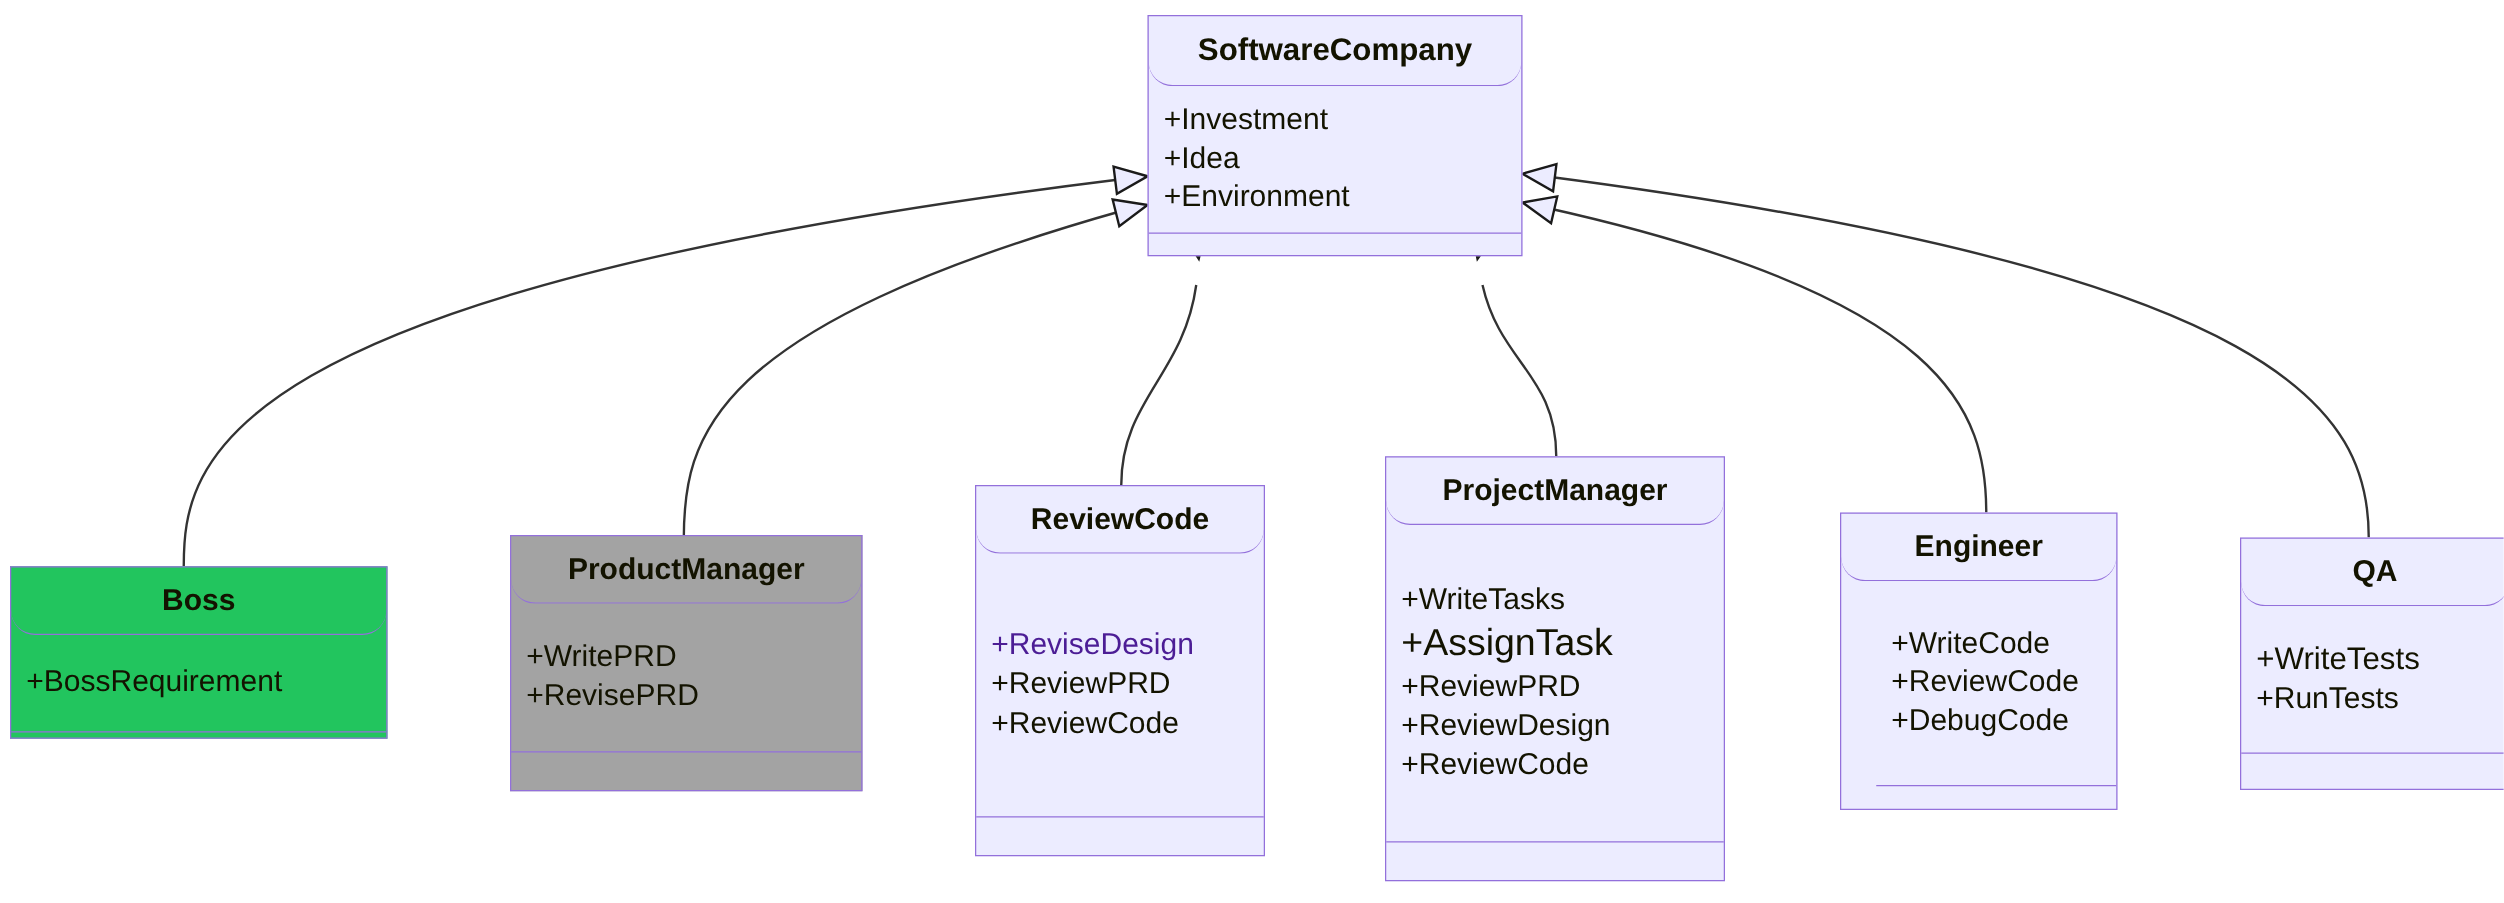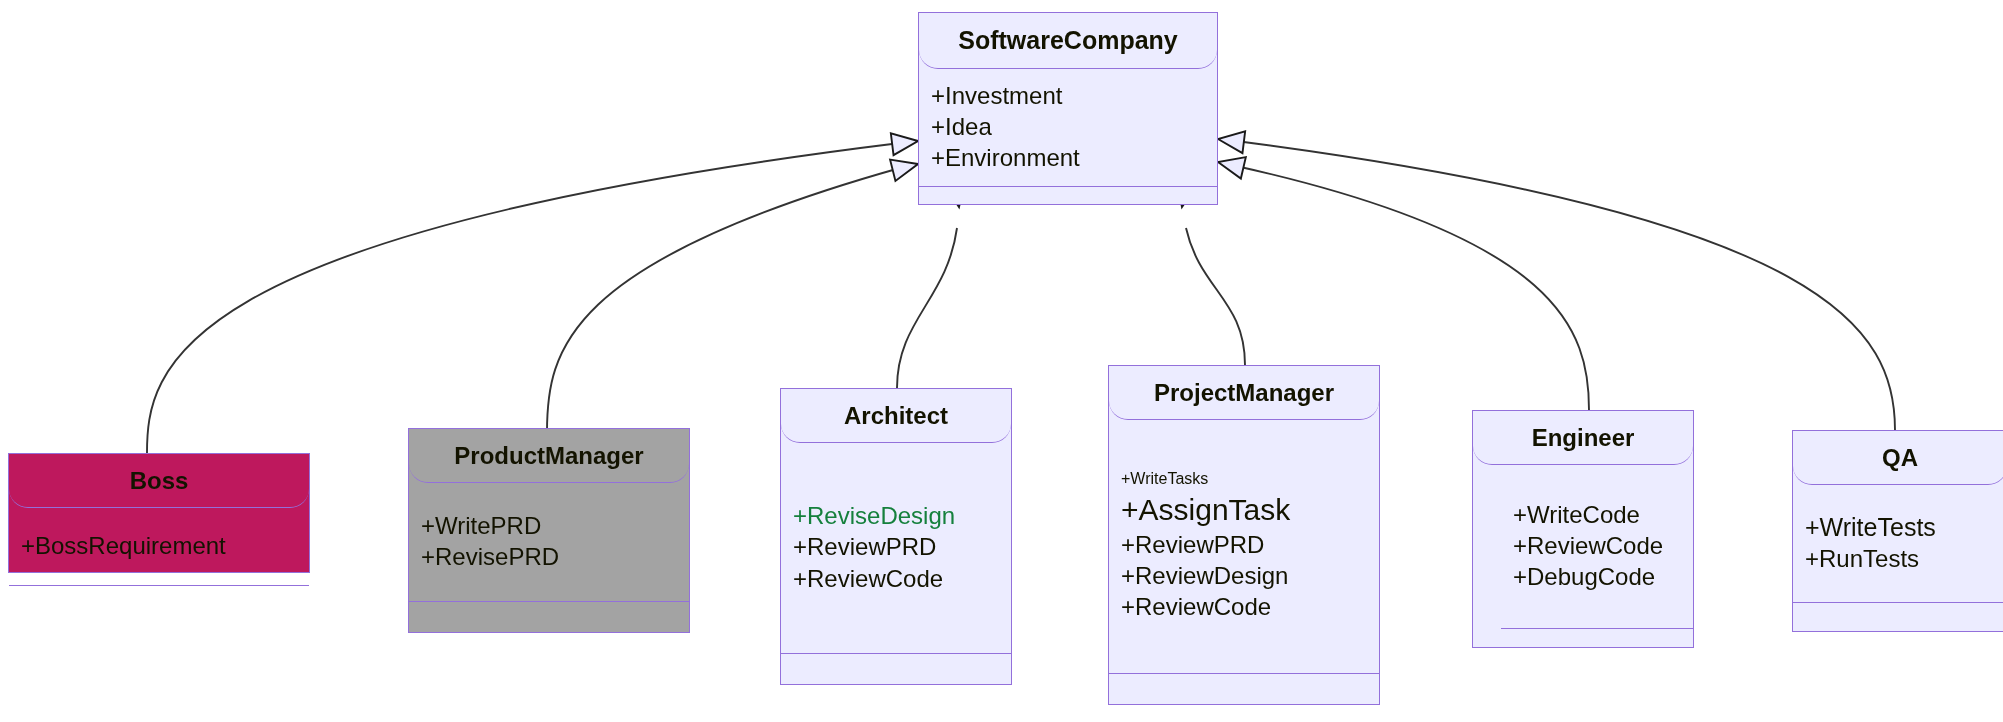--- a/index.html
+++ b/index.html
@@ -98,48 +98,48 @@
   <div id="classes-layer">
       <div class="uml-class" style="left: 918px; top: 12px; width: 300px; height: 193px; background: rgb(236, 236, 255); border-color: rgb(147, 112, 219);">
         <div class="uml-title" style="height: 56px; font-size: 25px; border-bottom-color: rgb(147, 112, 219); color: rgb(19, 19, 0);">SoftwareCompany</div>
         <div class="uml-members" style="height: 118px; border-bottom-color: rgb(147, 112, 219);">
           <div class="uml-member" style="font-size: 24px; color: rgb(19, 19, 0);">+Investment</div>
           <div class="uml-member" style="font-size: 24px; color: rgb(19, 19, 0);">+Idea</div>
           <div class="uml-member" style="font-size: 24px; color: rgb(19, 19, 0);">+Environment</div>
         </div>
         <div class="uml-methods"></div>
       </div>
-      <div class="uml-class" style="left: 8px; top: 453px; width: 302px; height: 120px; background: #be185d; border-color: rgb(147, 112, 219);">
+      <div class="uml-class" style="left: 8px; top: 453px; width: 302px; height: 138px; background: #22c55e; border-color: rgb(147, 112, 219);">
         <div class="uml-title" style="height: 54px; font-size: 24px; border-bottom-color: rgb(147, 112, 219); color: rgb(19, 19, 0);">Boss</div>
         <div class="uml-members" style="height: 78px; border-bottom-color: rgb(147, 112, 219);">
           <div class="uml-member" style="font-size: 24px; color: rgb(19, 19, 0);">+BossRequirement</div>
         </div>
         <div class="uml-methods"></div>
       </div>
       <div class="uml-class" style="left: 408px; top: 428px; width: 282px; height: 205px; background: #a3a3a3; border-color: rgb(147, 112, 219);">
         <div class="uml-title" style="height: 54px; font-size: 24px; border-bottom-color: rgb(147, 112, 219); color: rgb(19, 19, 0);">ProductManager</div>
         <div class="uml-members" style="height: 119px; border-bottom-color: rgb(147, 112, 219);">
           <div class="uml-member" style="font-size: 24px; color: rgb(19, 19, 0);">+WritePRD</div>
           <div class="uml-member" style="font-size: 24px; color: rgb(19, 19, 0);">+RevisePRD</div>
         </div>
         <div class="uml-methods"></div>
       </div>
       <div class="uml-class" style="left: 780px; top: 388px; width: 232px; height: 297px; background: rgb(236, 236, 255); border-color: rgb(147, 112, 219);">
-        <div class="uml-title" style="height: 54px; font-size: 24px; border-bottom-color: rgb(147, 112, 219); color: rgb(19, 19, 0);">Architect</div>
+        <div class="uml-title" style="height: 54px; font-size: 24px; border-bottom-color: rgb(147, 112, 219); color: rgb(19, 19, 0);">ReviewCode</div>
         <div class="uml-members" style="height: 211px; border-bottom-color: rgb(147, 112, 219);">
-          <div class="uml-member" style="font-size: 24px; color: #15803d;">+ReviseDesign</div>
+          <div class="uml-member" style="font-size: 24px; color: #4c1d95;">+ReviseDesign</div>
           <div class="uml-member" style="font-size: 24px; color: rgb(19, 19, 0);">+ReviewPRD</div>
           <div class="uml-member" style="font-size: 24px; color: rgb(19, 19, 0);">+ReviewCode</div>
         </div>
         <div class="uml-methods"></div>
       </div>
       <div class="uml-class" style="left: 1108px; top: 365px; width: 272px; height: 340px; background: rgb(236, 236, 255); border-color: rgb(147, 112, 219);">
         <div class="uml-title" style="height: 54px; font-size: 24px; border-bottom-color: rgb(147, 112, 219); color: rgb(19, 19, 0);">ProjectManager</div>
         <div class="uml-members" style="height: 254px; border-bottom-color: rgb(147, 112, 219);">
-          <div class="uml-member" style="font-size: 16px; color: rgb(19, 19, 0);">+WriteTasks</div>
+          <div class="uml-member" style="font-size: 24px; color: rgb(19, 19, 0);">+WriteTasks</div>
           <div class="uml-member" style="font-size: 30px; color: rgb(19, 19, 0);">+AssignTask</div>
           <div class="uml-member" style="font-size: 24px; color: rgb(19, 19, 0);">+ReviewPRD</div>
           <div class="uml-member" style="font-size: 24px; color: rgb(19, 19, 0);">+ReviewDesign</div>
           <div class="uml-member" style="font-size: 24px; color: rgb(19, 19, 0);">+ReviewCode</div>
         </div>
         <div class="uml-methods"></div>
       </div>
       <div class="uml-class" style="left: 1472px; top: 410px; width: 222px; height: 238px; background: rgb(236, 236, 255); border-color: rgb(147, 112, 219);">
         <div class="uml-title" style="height: 54px; font-size: 24px; border-bottom-color: rgb(147, 112, 219); color: rgb(19, 19, 0);">Engineer</div>
         <div class="uml-members" style="height: 164px; border-bottom-color: rgb(147, 112, 219); margin-left: 28px;">

